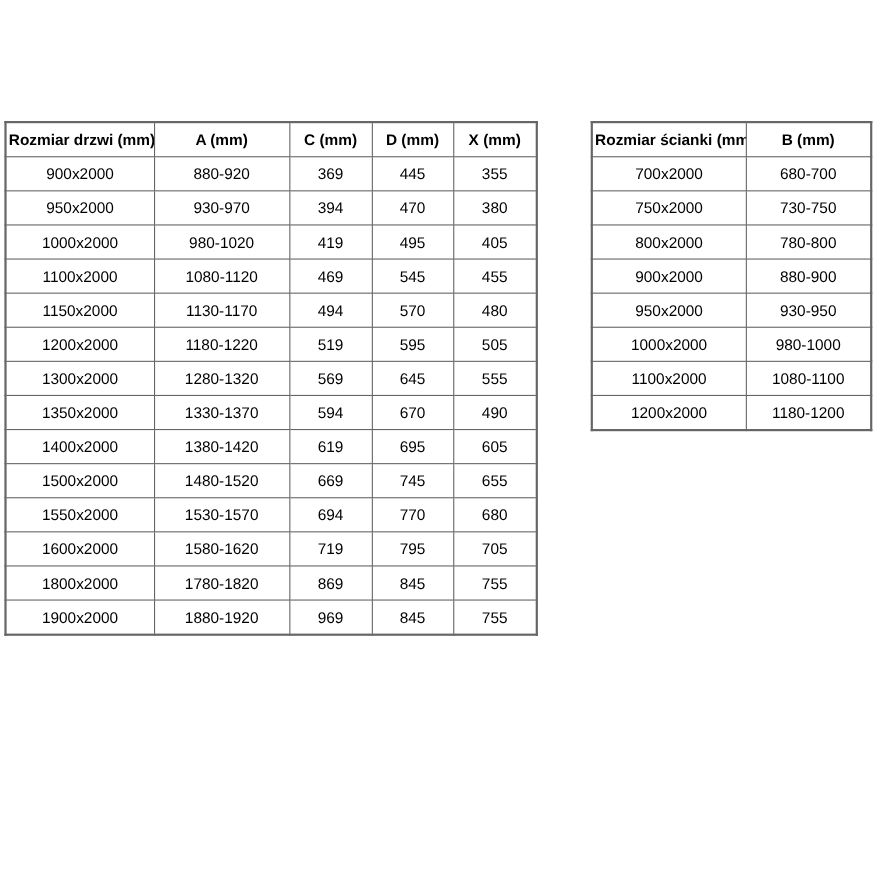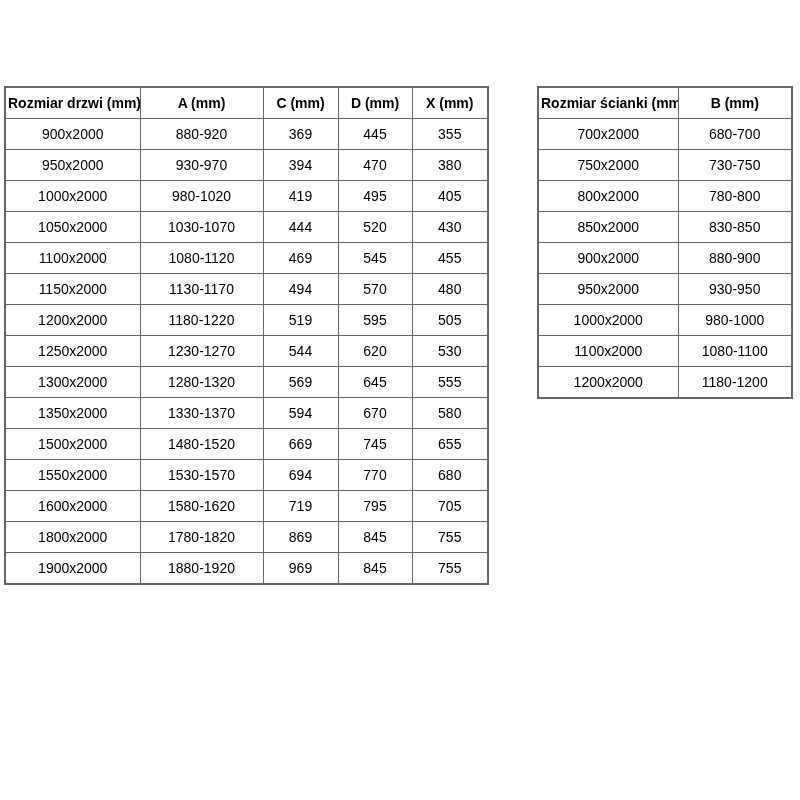--- a/index.html
+++ b/index.html
@@ -13,20 +13,21 @@
     width: 800px;
     height: 800px;
     overflow: hidden;
   }
   table.spec-table {
     position: absolute;
     border-collapse: collapse;
     table-layout: fixed;
     background: #ffffff;
     border: 2px solid #666666;
+    margin-top: 24px;
   }
   table.spec-table th,
   table.spec-table td {
     border: 1px solid #666666;
     text-align: center;
     vertical-align: middle;
     color: #000000;
     font-size: 14px;
     height: 30px;
     padding: 0 2px;
@@ -78,27 +79,20 @@
         <td>380</td>
       </tr>
       <tr>
         <td>1000x2000</td>
         <td>980-1020</td>
         <td>419</td>
         <td>495</td>
         <td>405</td>
       </tr>
       <tr>
-        <td>1050x2000</td>
-        <td>1030-1070</td>
-        <td>444</td>
-        <td>520</td>
-        <td>430</td>
-      </tr>
-      <tr>
         <td>1100x2000</td>
         <td>1080-1120</td>
         <td>469</td>
         <td>545</td>
         <td>455</td>
       </tr>
       <tr>
         <td>1150x2000</td>
         <td>1130-1170</td>
         <td>494</td>
@@ -106,39 +100,39 @@
         <td>480</td>
       </tr>
       <tr>
         <td>1200x2000</td>
         <td>1180-1220</td>
         <td>519</td>
         <td>595</td>
         <td>505</td>
       </tr>
       <tr>
-        <td>1250x2000</td>
-        <td>1230-1270</td>
-        <td>544</td>
-        <td>620</td>
-        <td>530</td>
-      </tr>
-      <tr>
         <td>1300x2000</td>
         <td>1280-1320</td>
         <td>569</td>
         <td>645</td>
         <td>555</td>
       </tr>
       <tr>
         <td>1350x2000</td>
         <td>1330-1370</td>
         <td>594</td>
         <td>670</td>
-        <td>580</td>
+        <td>490</td>
+      </tr>
+      <tr>
+        <td>1400x2000</td>
+        <td>1380-1420</td>
+        <td>619</td>
+        <td>695</td>
+        <td>605</td>
       </tr>
       <tr>
         <td>1500x2000</td>
         <td>1480-1520</td>
         <td>669</td>
         <td>745</td>
         <td>655</td>
       </tr>
       <tr>
         <td>1550x2000</td>
@@ -189,24 +183,20 @@
       </tr>
       <tr>
         <td>750x2000</td>
         <td>730-750</td>
       </tr>
       <tr>
         <td>800x2000</td>
         <td>780-800</td>
       </tr>
       <tr>
-        <td>850x2000</td>
-        <td>830-850</td>
-      </tr>
-      <tr>
         <td>900x2000</td>
         <td>880-900</td>
       </tr>
       <tr>
         <td>950x2000</td>
         <td>930-950</td>
       </tr>
       <tr>
         <td>1000x2000</td>
         <td>980-1000</td>

